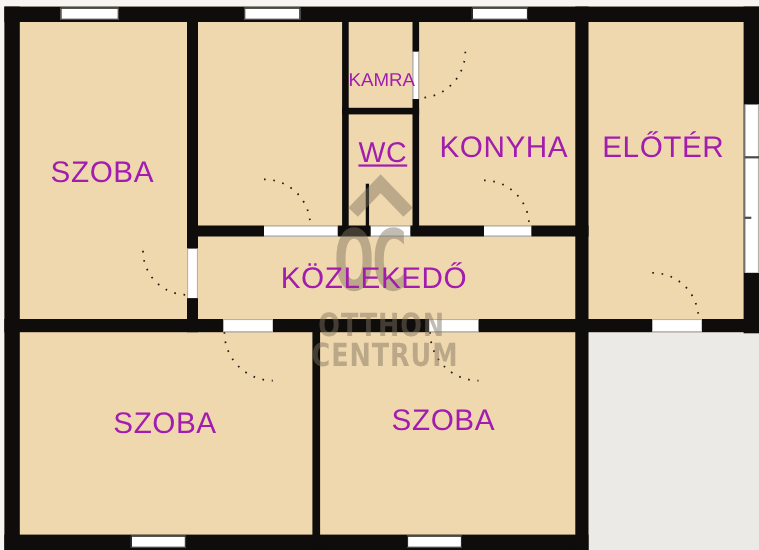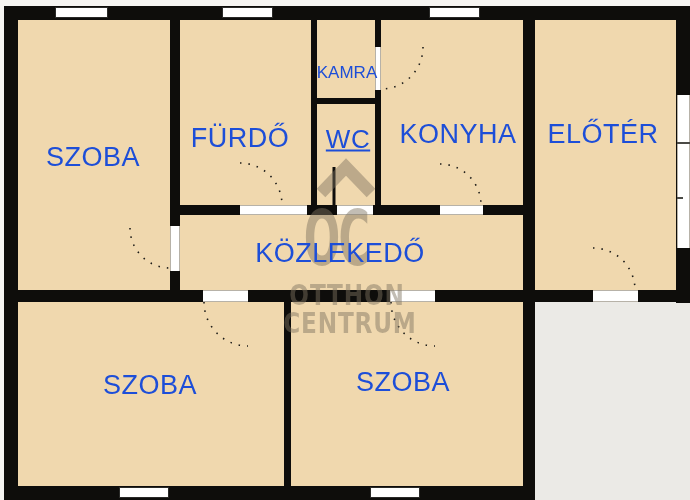--- a/index.html
+++ b/index.html
@@ -17,21 +17,21 @@
   .arc{fill:none;stroke:#1c1b18;stroke-width:1.6;stroke-dasharray:1.5 7;}
   .leaf{stroke:#0e0d0b;stroke-width:3;fill:none;}
   .wm{position:absolute;z-index:40;color:rgba(125,114,96,0.47);font-weight:bold;white-space:nowrap;}
   .wm-logo{left:336px;top:238px;font-size:74px;letter-spacing:-3px;
            transform:translate(-50%,-50%) scale(0.58,1.04);font-family:"DejaVu Sans", sans-serif;}
   .wm-l1{left:347px;top:295px;font-size:29px;letter-spacing:1px;
          transform:translate(-50%,-50%) scaleX(0.8);font-family:"DejaVu Sans", sans-serif;}
   .wm-l2{left:350px;top:323px;font-size:29px;letter-spacing:1px;
          transform:translate(-50%,-50%) scaleX(0.8);font-family:"DejaVu Sans", sans-serif;}
   .roof{position:absolute;left:0;top:0;z-index:40;}
-  .label{position:absolute;z-index:50;color:#1d4ed8;font-size:27px;letter-spacing:0.5px;
+  .label{position:absolute;z-index:50;color:#a21caf;font-size:27px;letter-spacing:0.5px;
          white-space:nowrap;transform:translate(-50%,-50%);}
   .label.small{font-size:17px;letter-spacing:0;}
   .label.wc{font-size:26px;}
 </style>
 </head>
 <body>
 
 <div id="stage">
 
   <div class="floor" style="left:4px;top:6px;width:686px;height:297px;"></div>
@@ -83,21 +83,20 @@
   </svg>
 
   <svg class="roof" width="690" height="500">
     <polyline points="321,193 346,167 371,193" fill="none" stroke="rgba(125,114,96,0.45)" stroke-width="12"></polyline>
   </svg>
   <div class="wm wm-logo">OC</div>
   <div class="wm wm-l1">OTTHON</div>
   <div class="wm wm-l2">CENTRUM</div>
 
   <div class="label" style="left:93px;top:157px;">SZOBA</div>
-  <div class="label" style="left:240px;top:138px;">FÜRDŐ</div>
   <div class="label small" style="left:347px;top:73px;">KAMRA</div>
   <div class="label wc" style="left:348px;top:139px;text-decoration:underline;">WC</div>
   <div class="label" style="left:603px;top:134px;">ELŐTÉR</div>
   <div class="label" style="left:458px;top:134px;">KONYHA</div>
   <div class="label" style="left:340px;top:253px;">KÖZLEKEDŐ</div>
   <div class="label" style="left:150px;top:385px;">SZOBA</div>
   <div class="label" style="left:403px;top:382px;">SZOBA</div>
 
 </div>
 

